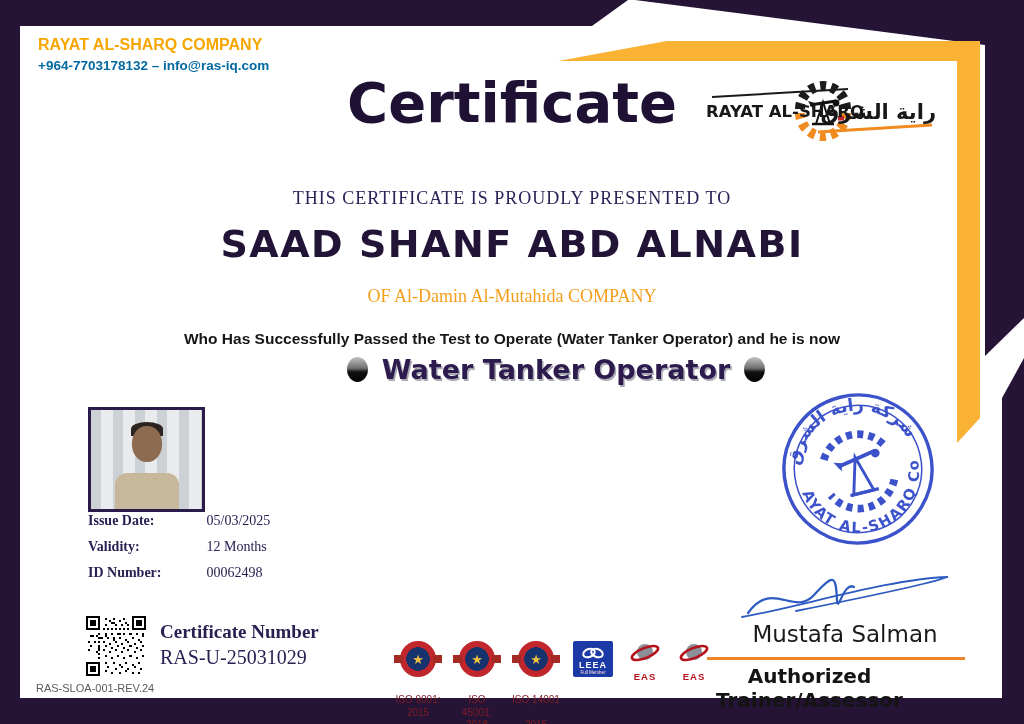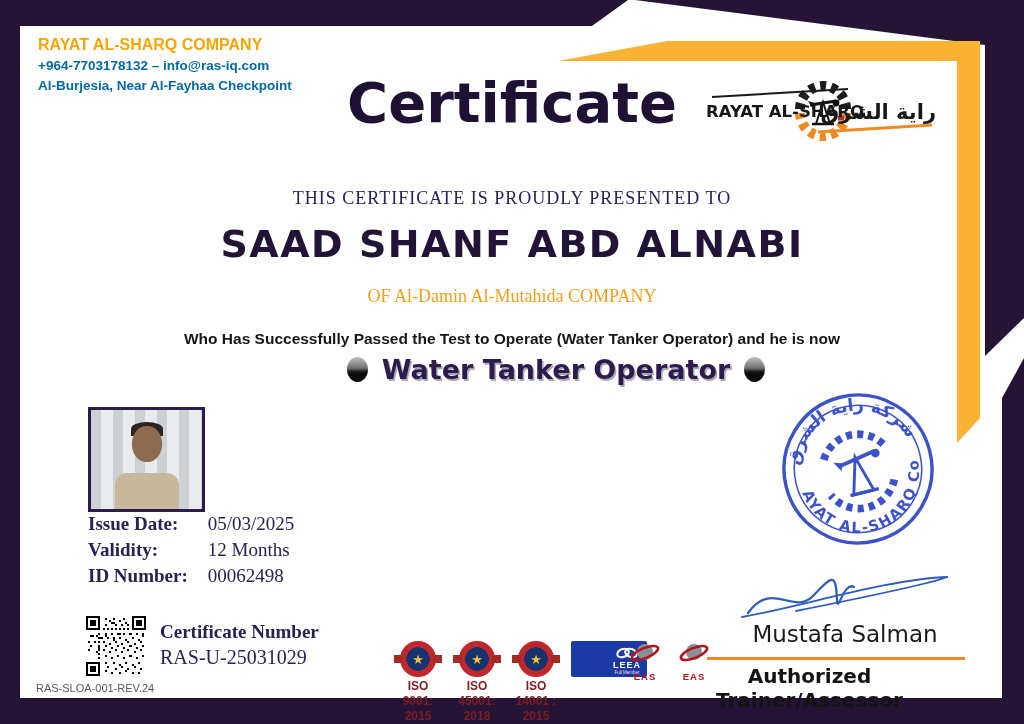--- a/index.html
+++ b/index.html
@@ -47,41 +47,41 @@
   .photo{position:absolute;left:88px;top:407px;width:111px;height:99px;border:3px solid #2B1B4A;
          background:repeating-linear-gradient(90deg,#ccd1d6 0 10px,#e9ebed 10px 22px);overflow:hidden;}
   .photo .torso{position:absolute;bottom:-4px;left:50%;transform:translateX(-50%);
          width:64px;height:40px;background:#c7b79b;border-radius:12px 12px 0 0;}
   .photo .head{position:absolute;top:16px;left:50%;transform:translateX(-50%);
          width:30px;height:36px;background:#8d6b50;border-radius:48%;}
   .photo .hair{position:absolute;top:12px;left:50%;transform:translateX(-50%);
          width:32px;height:14px;background:#2d2320;border-radius:50% 50% 0 0;}
   
   .details{position:absolute;left:88px;top:513px;font-family:"Liberation Serif",serif;
-           font-size:19px;color:#2A2052;}
+           font-size:14px;color:#2A2052;}
   .detail-row{height:26px;}
   .detail-row .lbl{display:inline-block;width:115px;font-weight:bold;}
   .qr{position:absolute;left:86px;top:616px;width:60px;height:60px;}
   .certnum{position:absolute;left:160px;top:621px;font-family:"Liberation Serif",serif;color:#2A2052;}
   .certnum .cn-label{font-weight:bold;font-size:19px;}
   .certnum .cn-value{font-size:20px;margin-top:3px;}
   .doccode{position:absolute;left:36px;top:682px;font-size:11px;color:#5a5a5a;}
   
   .badges{position:absolute;left:394px;top:641px;display:flex;align-items:flex-start;gap:11px;}
   .iso{width:48px;text-align:center;}
   .medal{position:relative;width:30px;height:30px;margin:0 auto;border-radius:50%;
          border:3px solid #c0272d;background:radial-gradient(circle,#16336e 0 55%,#c0272d 56% 100%);
          display:flex;align-items:center;justify-content:center;color:#f2c23e;font-size:13px;}
   .medal::before,.medal::after{content:"";position:absolute;top:11px;width:9px;height:8px;
          background:#a52a24;}
   .medal::before{left:-9px;} .medal::after{right:-9px;}
-  .iso-txt{margin-top:2px;font-weight:bold;font-size:12px;line-height:1.25;color:#7d1d22;}
+  .iso-txt{margin-top:17px;font-weight:normal;font-size:10px;line-height:1.25;color:#7d1d22;}
   .leea{width:44px;text-align:center;}
   .leea-box{width:40px;height:34px;margin:0 auto;background:#1b3aa6;border-radius:2px;
-         display:flex;flex-direction:column;align-items:center;justify-content:flex-end;padding-bottom:2px;padding-left:36px;}
+         display:flex;flex-direction:column;align-items:center;justify-content:flex-end;padding-bottom:2px;}
   .leea-label{color:#fff;font-weight:bold;font-size:9px;letter-spacing:1px;}
   .leea-sub{color:#ffd9d9;font-size:4.5px;}
   .eas{width:38px;text-align:center;}
   .eas-label{font-weight:bold;font-size:9.5px;color:#b5121b;letter-spacing:1px;}
   
   .stamp{position:absolute;left:772px;top:383px;width:172px;height:172px;transform:rotate(-14deg);opacity:.93;}
   .sig-svg{position:absolute;left:738px;top:563px;}
   .sig-name{position:absolute;left:713px;top:621px;width:264px;text-align:center;
             font-family:"DejaVu Sans",sans-serif;font-size:23px;color:#1a1a1a;}
   .sig-line{position:absolute;left:707px;top:657px;width:258px;height:3px;background:#F08427;}
@@ -96,21 +96,20 @@
   <div class="navy f-left"></div>
   <div class="navy f-top"></div>
   <div class="navy f-topright"></div>
   <div class="navy f-right2"></div>
   <div class="navy f-bottom"></div>
   <div class="ribbon"></div>
 
   <div class="company">
     <div class="cname">RAYAT AL-SHARQ COMPANY</div>
     <div class="cline">+964-7703178132 – info@ras-iq.com</div>
-    <div class="cline">Al-Burjesia, Near Al-Fayhaa Checkpoint</div>
   </div>
 
   <div class="logo">
     <svg width="242" height="74" viewBox="0 0 242 74">
       <path d="M12 25 L148 17" stroke="#1a1a1a" stroke-width="2" fill="none"></path>
       <path d="M118 60 L232 53" stroke="#ef8b21" stroke-width="3" fill="none"></path>
       <path d="M100 37 A23 23 0 0 1 146 37" stroke="#1c1c1c" stroke-width="10" fill="none" stroke-dasharray="6 5"></path>
       <path d="M146 41 A23 23 0 0 1 100 41" stroke="#ef8b21" stroke-width="10" fill="none" stroke-dasharray="6 5"></path>
       <circle cx="123" cy="39" r="16" fill="#ffffff"></circle>
       <path d="M116 52 L123 30 L130 52 Z" fill="none" stroke="#111" stroke-width="2"></path>

